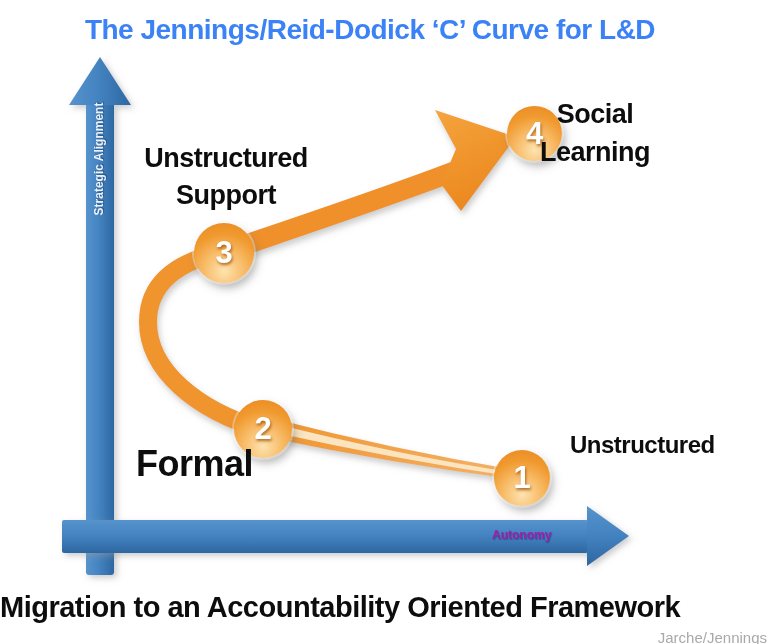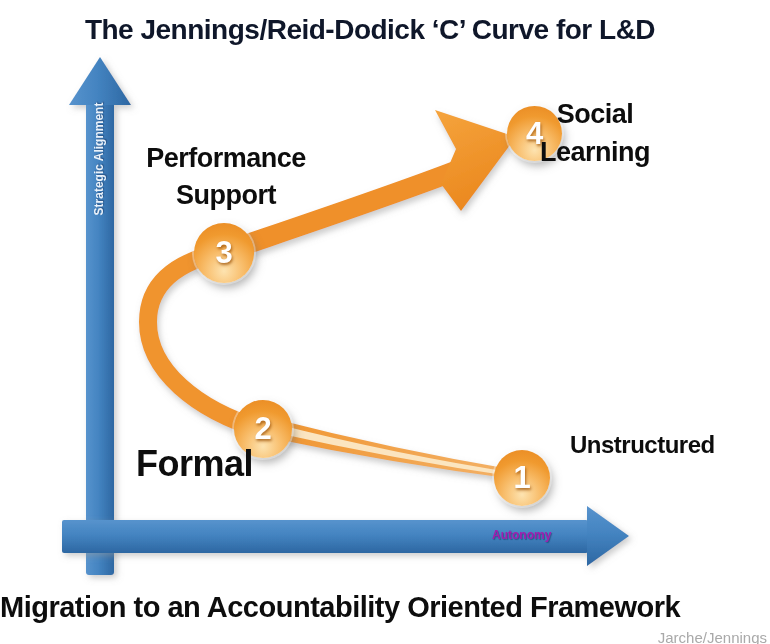--- a/index.html
+++ b/index.html
@@ -6,21 +6,21 @@
   body {
     width:770px; height:644px; position:relative; overflow:hidden;
     background:#ffffff;
     font-family:"Liberation Sans", sans-serif;
   }
   .abs { position:absolute; }
 
   
   .title {
     left:0; top:14px; width:740px; text-align:center;
-    font-size:28px; font-weight:700; color:#0f172a; letter-spacing:-0.5px;
+    font-size:28px; font-weight:700; color:#3b82f6; letter-spacing:-0.5px;
   }
   .caption {
     left:0; top:591px; width:715px; 
     font-size:29px; font-weight:700; color:#0d0d0d; letter-spacing:-0.5px;
   }
   .watermark {
     right:3px; top:629px; font-size:15px; color:#a9a9a9;
   }
 
   
@@ -131,14 +131,14 @@
 </div>
 <div class="abs node node-3">
   <span class="node-num">3</span>
 </div>
 <div class="abs node node-4">
   <span class="node-num">4</span>
 </div>
 
 <div class="abs stage-label label-1">Unstructured</div>
 <div class="abs stage-label label-2">Formal</div>
-<div class="abs stage-label label-3">Performance Support</div>
+<div class="abs stage-label label-3">Unstructured Support</div>
 <div class="abs stage-label label-4">Social Learning</div>
 
 </body></html>

